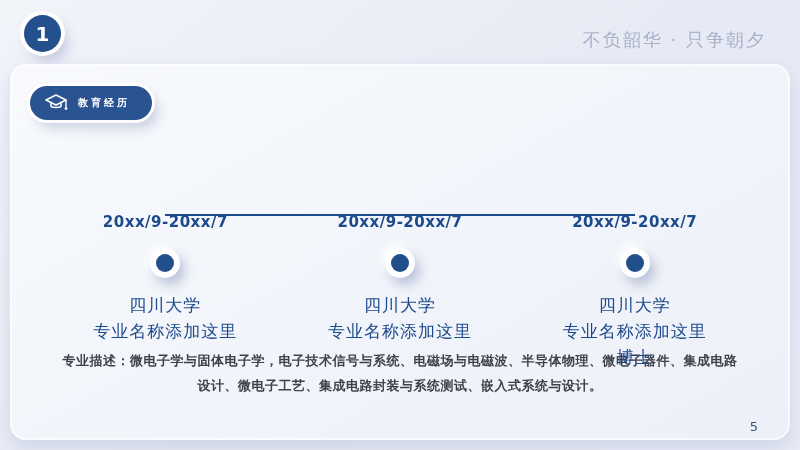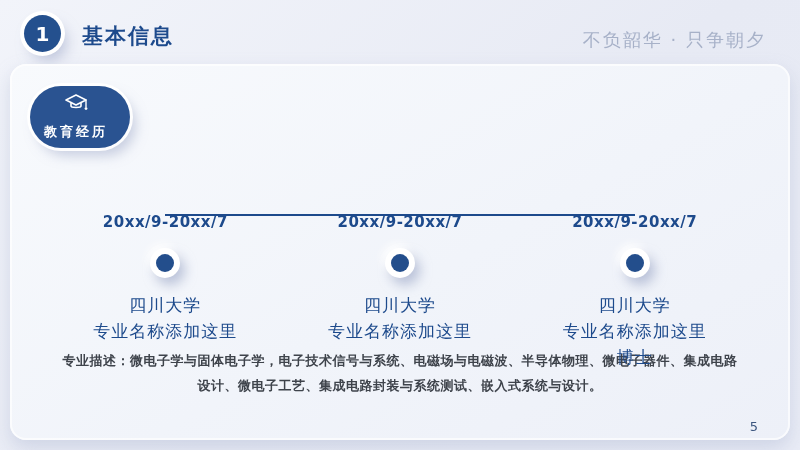--- a/index.html
+++ b/index.html
@@ -33,24 +33,23 @@
     position:absolute; left:10px; right:10px; top:64px; bottom:10px;
     border-radius:16px;
     background:linear-gradient(150deg,#f8fafd 0%,#f1f4fa 55%,#edf0f8 100%);
     box-shadow:inset 0 0 0 2px rgba(255,255,255,0.65), 0 8px 18px rgba(158,168,200,0.35);
   }
 
   .edu-badge {
     position:absolute; left:20px; top:22px;
     display:inline-flex; align-items:center; gap:10px;
     background:#2a5391; color:#ffffff;
-    font-size:13px; font-weight:700; letter-spacing:3px;
+    font-size:10px; font-weight:700; letter-spacing:3px;
     padding:7px 22px 7px 14px; border-radius:999px;
     box-shadow:0 0 0 3px rgba(255,255,255,0.95), 6px 8px 12px rgba(158,168,200,0.5);
-    flex-direction:column;
   }
   .cap-icon { display:inline-flex; align-items:center; }
 
   
   .timeline {
     position:absolute; left:38px; right:38px; top:100px;
     display:flex;
   }
   .tl-line {
     position:absolute; left:16.66%; right:16.66%; top:50px;
@@ -86,21 +85,20 @@
   }
 </style>
 </head>
 <body>
 
 <div class="slide">
 
   <div class="num-badge">
     <span>1</span>
   </div>
-  <div class="page-title">基本信息</div>
   <div class="motto">不负韶华 · 只争朝夕</div>
 
   <div class="panel">
 
     <div class="edu-badge">
       <span class="cap-icon">
         <svg width="24" height="20" viewBox="0 0 24 20" aria-hidden="true">
           <path d="M12 2 L22 7 L12 12 L2 7 Z" fill="none" stroke="#ffffff" stroke-width="1.6" stroke-linejoin="round"></path>
           <path d="M7 9.5 V13 C7 14.9 17 14.9 17 13 V9.5" fill="none" stroke="#ffffff" stroke-width="1.6" stroke-linecap="round"></path>
           <path d="M22 7 V14" stroke="#ffffff" stroke-width="1.4" stroke-linecap="round"></path>

